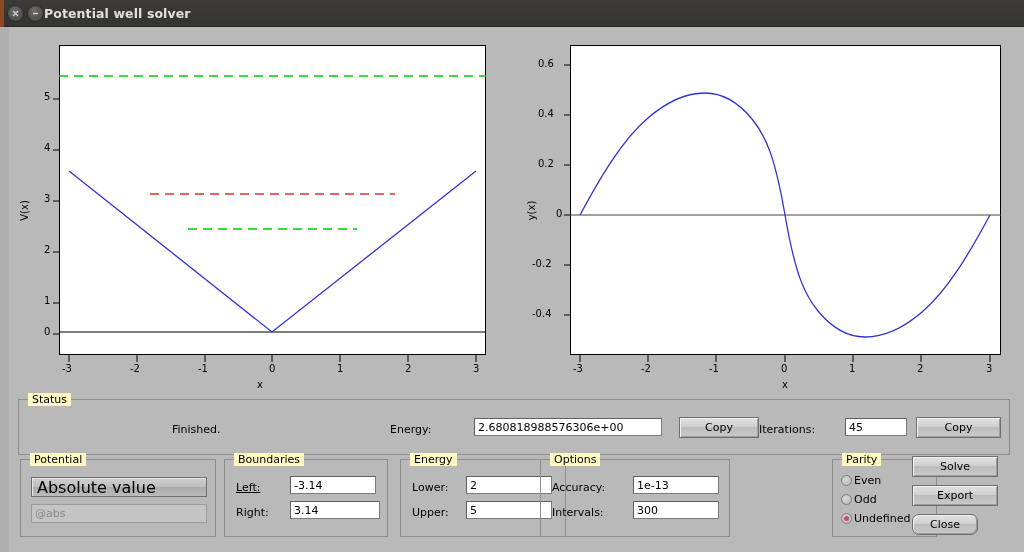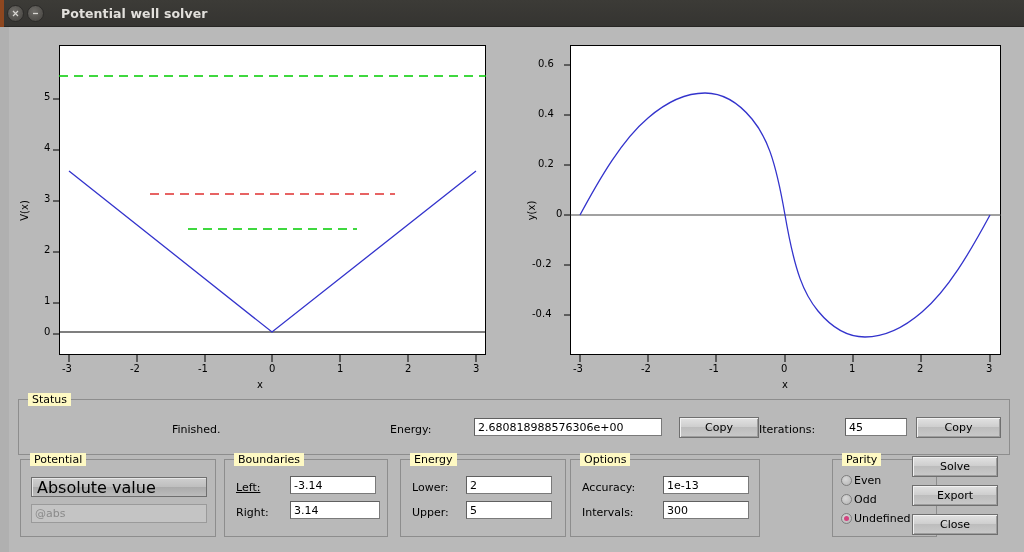--- a/index.html
+++ b/index.html
@@ -29,21 +29,20 @@
   .tb-btn {
     width: 15px; height: 15px; border-radius: 50%;
     background: radial-gradient(circle at 40% 35%, #6d6b67, #504e4a 70%, #464440);
     border: 1px solid #2c2b29;
     display: flex; align-items: center; justify-content: center;
     color: #d6d4d0; font-size: 9px; line-height: 1;
     cursor: pointer;
   }
   .tb-btn svg { display:block; }
   .tb-title {
-    margin-left: 17px;
     color: #e2e0dc;
     font-size: 12.5px;
     font-weight: bold;
     letter-spacing: 0.1px;
   }
   .orange-edge {
     position:absolute; left:0; top:0; width:4px; height:27px;
     background:#9e4a1c; opacity:.85;
   }
 
@@ -330,21 +329,21 @@
   </div>
 
   <div class="groupbox" style="left:400px;top:432px;width:166px;height:78px;">
     <span class="gb-title">Energy</span>
     <div class="lbl" style="left:11px;top:21px;">Lower:</div>
     <div class="textfield" style="left:65px;top:16px;width:86px;height:18px;">2</div>
     <div class="lbl" style="left:11px;top:46px;">Upper:</div>
     <div class="textfield" style="left:65px;top:41px;width:86px;height:18px;">5</div>
   </div>
 
-  <div class="groupbox" style="left:570px;top:432px;width:190px;height:78px;">
+  <div class="groupbox" style="left:540px;top:432px;width:190px;height:78px;">
     <span class="gb-title">Options</span>
     <div class="lbl" style="left:11px;top:21px;">Accuracy:</div>
     <div class="textfield" style="left:92px;top:16px;width:86px;height:18px;">1e-13</div>
     <div class="lbl" style="left:11px;top:46px;">Intervals:</div>
     <div class="textfield" style="left:92px;top:41px;width:86px;height:18px;">300</div>
   </div>
 
   <div class="groupbox" style="left:784px;top:432px;width:105px;height:78px;margin-left:48px;">
     <span class="gb-title">Parity</span>
     <div class="radio-row" style="left:8px;top:14px;text-align:right;">
@@ -357,15 +356,15 @@
     </div>
     <div class="radio-row checked" style="left:8px;top:52px;">
       <span class="radio-dot"></span>
       <span>Undefined</span>
     </div>
   </div>
 
   <div style="position:absolute;left:0;top:0;">
     <div class="btn" style="left:912px;top:429px;width:86px;height:21px;">Solve</div>
     <div class="btn" style="left:912px;top:458px;width:86px;height:21px;">Export</div>
-    <div class="btn" style="left:912px;top:487px;width:86px;height:21px;">Close</div>
+    <div class="btn" style="left:912px;top:487px;width:66px;height:21px;border-radius:7px;">Close</div>
   </div>
 </div>
 
 </body></html>

